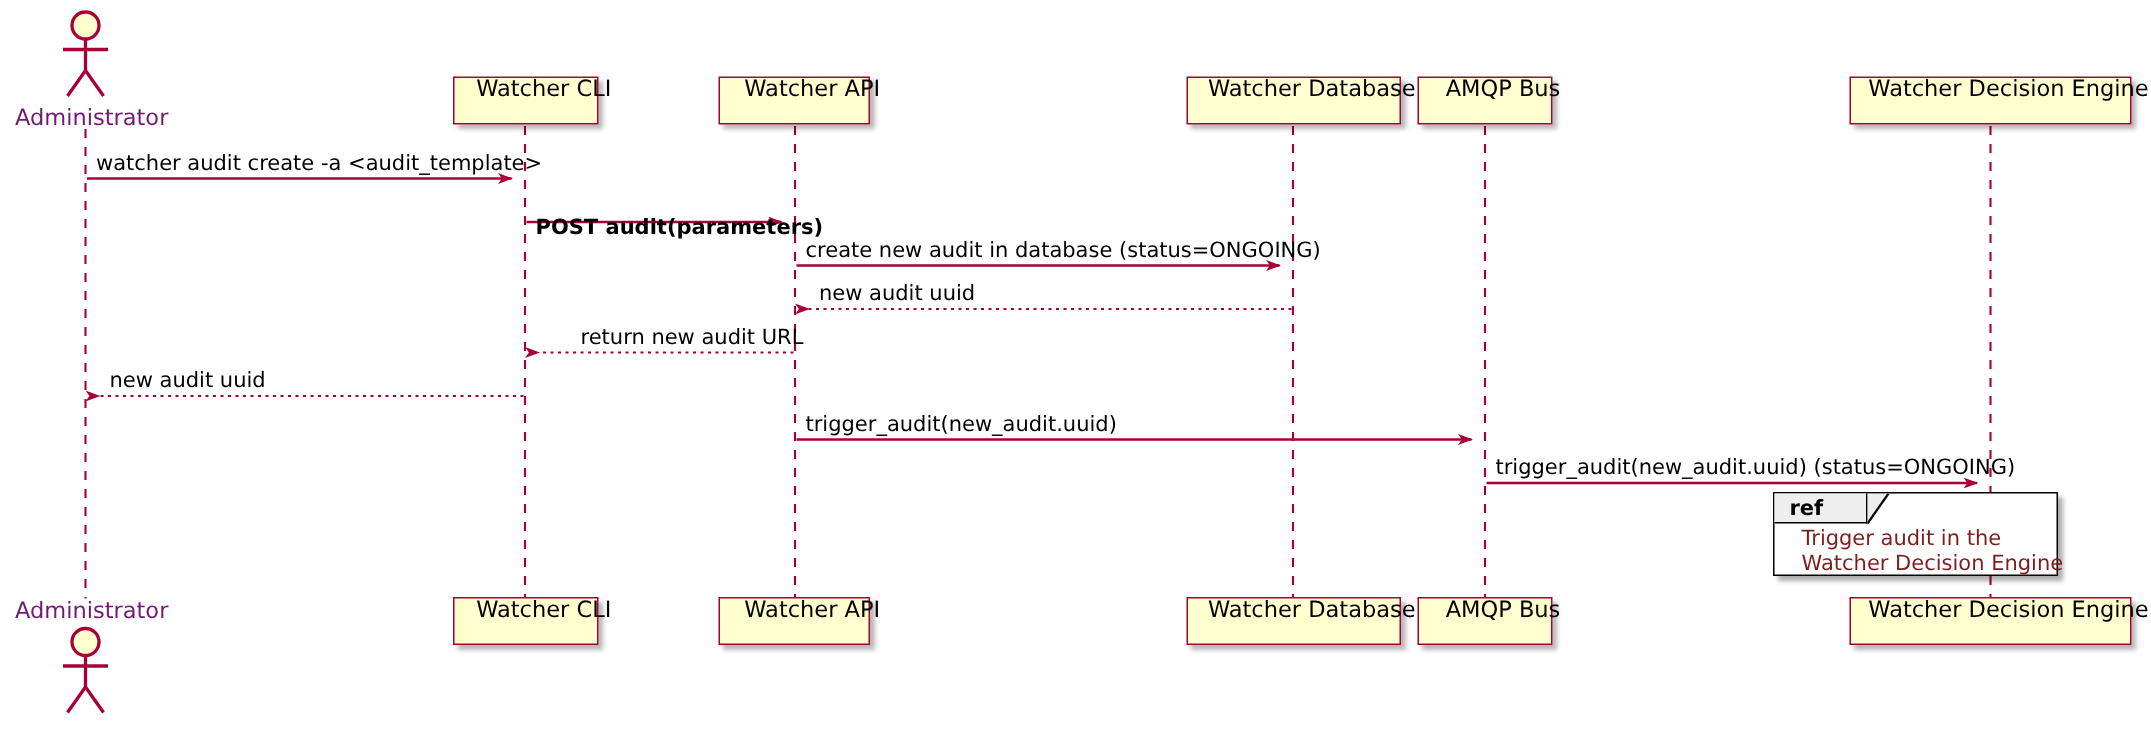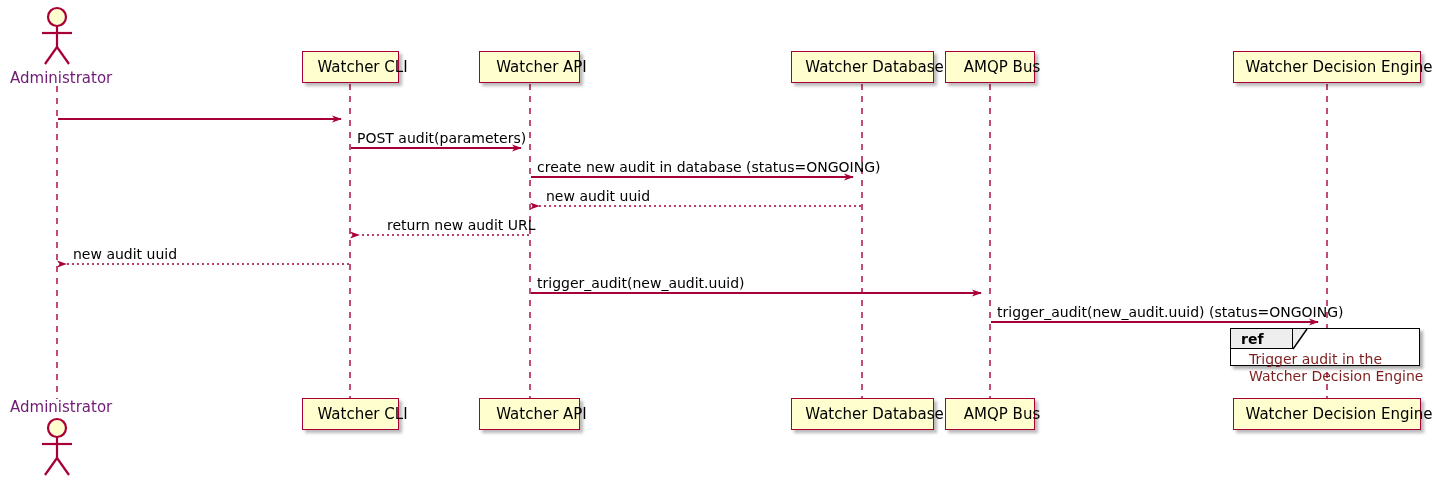--- a/index.html
+++ b/index.html
@@ -27,21 +27,20 @@
     height: 486px;
   }
   
   .pbox {
     position: absolute;
     box-sizing: border-box;
     background: #FEFECE;
     border: 1.5px solid #A80036;
     box-shadow: 3px 3px 3px rgba(0,0,0,0.28);
     display: flex;
-    align-items: center;
     justify-content: center;
     font-size: 15px;
     color: #000000;
     line-height: 1;
     white-space: nowrap;
     padding-left: 24px;
   }
   .actor-label {
     position: absolute;
     font-size: 15px;
@@ -171,29 +170,30 @@
   <div class="pbox" style="left:945px; top:398px; width:90px; height:32px;">
     <span>AMQP Bus</span>
   </div>
   <div class="pbox" style="left:1233px; top:398px; width:188px; height:32px;">
     <span>Watcher Decision Engine</span>
   </div>
 
   <div class="actor-label" style="left:10px; top:69px;">Administrator</div>
   <div class="actor-label" style="left:10px; top:398px;">Administrator</div>
 
-  <div class="msg-label" style="left:357px; top:130px;">POST audit(parameters)</div>
+  <div class="msg-label" style="left:64px; top:101px;">watcher audit create -a &lt;audit_template&gt;</div>
+  <div class="msg-label" style="left:357px; top:144px;font-weight:bold;">POST audit(parameters)</div>
   <div class="msg-label" style="left:537px; top:159px;">create new audit in database (status=ONGOING)</div>
   <div class="msg-label" style="left:546px; top:188px;">new audit uuid</div>
   <div class="msg-label" style="left:387px; top:217px;">return new audit URL</div>
   <div class="msg-label" style="left:73px; top:246px;">new audit uuid</div>
   <div class="msg-label" style="left:537px; top:275px;">trigger_audit(new_audit.uuid)</div>
   <div class="msg-label" style="left:997px; top:304px;">trigger_audit(new_audit.uuid) (status=ONGOING)</div>
 
-  <div class="ref-box" style="left:1230px; top:328px; width:190px; height:38px;">
+  <div class="ref-box" style="left:1182px; top:328px; width:190px; height:56px;">
     <div class="ref-tab"></div>
     <svg style="position:absolute; left:62px; top:0; width:16px; height:21px;" viewBox="0 0 16 21">
       <path d="M0,0 L14,0 L0,20 z" fill="#EEEEEE" stroke="none"></path>
       <path d="M14,0 L0,20" stroke="#000000" stroke-width="1.5" fill="none"></path>
     </svg>
     <div class="ref-tab-label">ref</div>
     <div class="ref-text" style="top:22px;">Trigger audit in the</div>
     <div class="ref-text" style="top:39px;">Watcher Decision Engine</div>
   </div>
 

